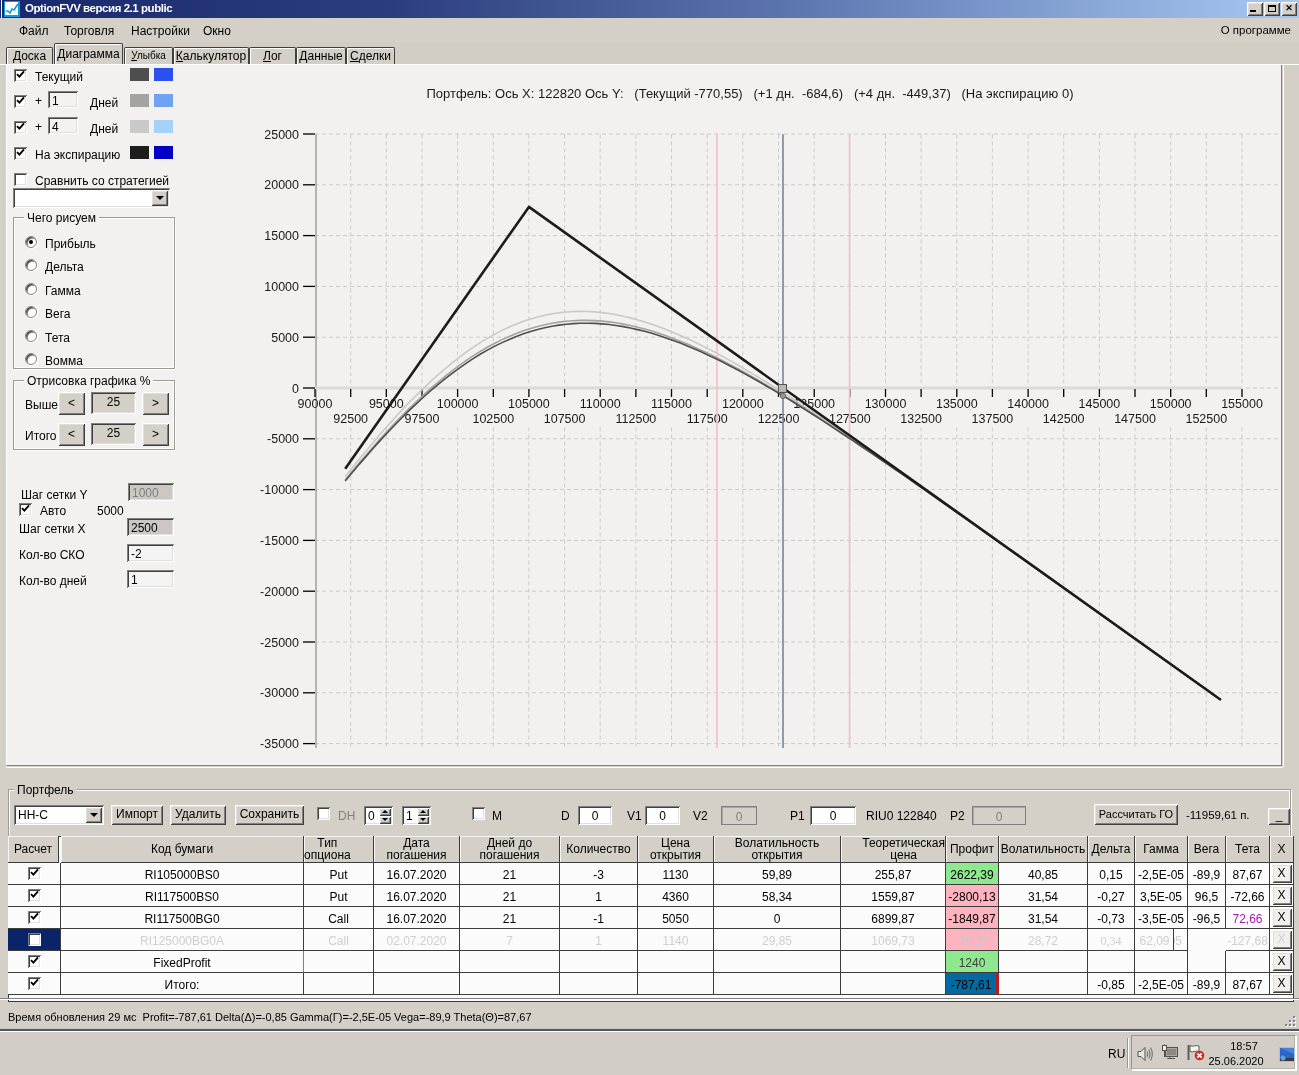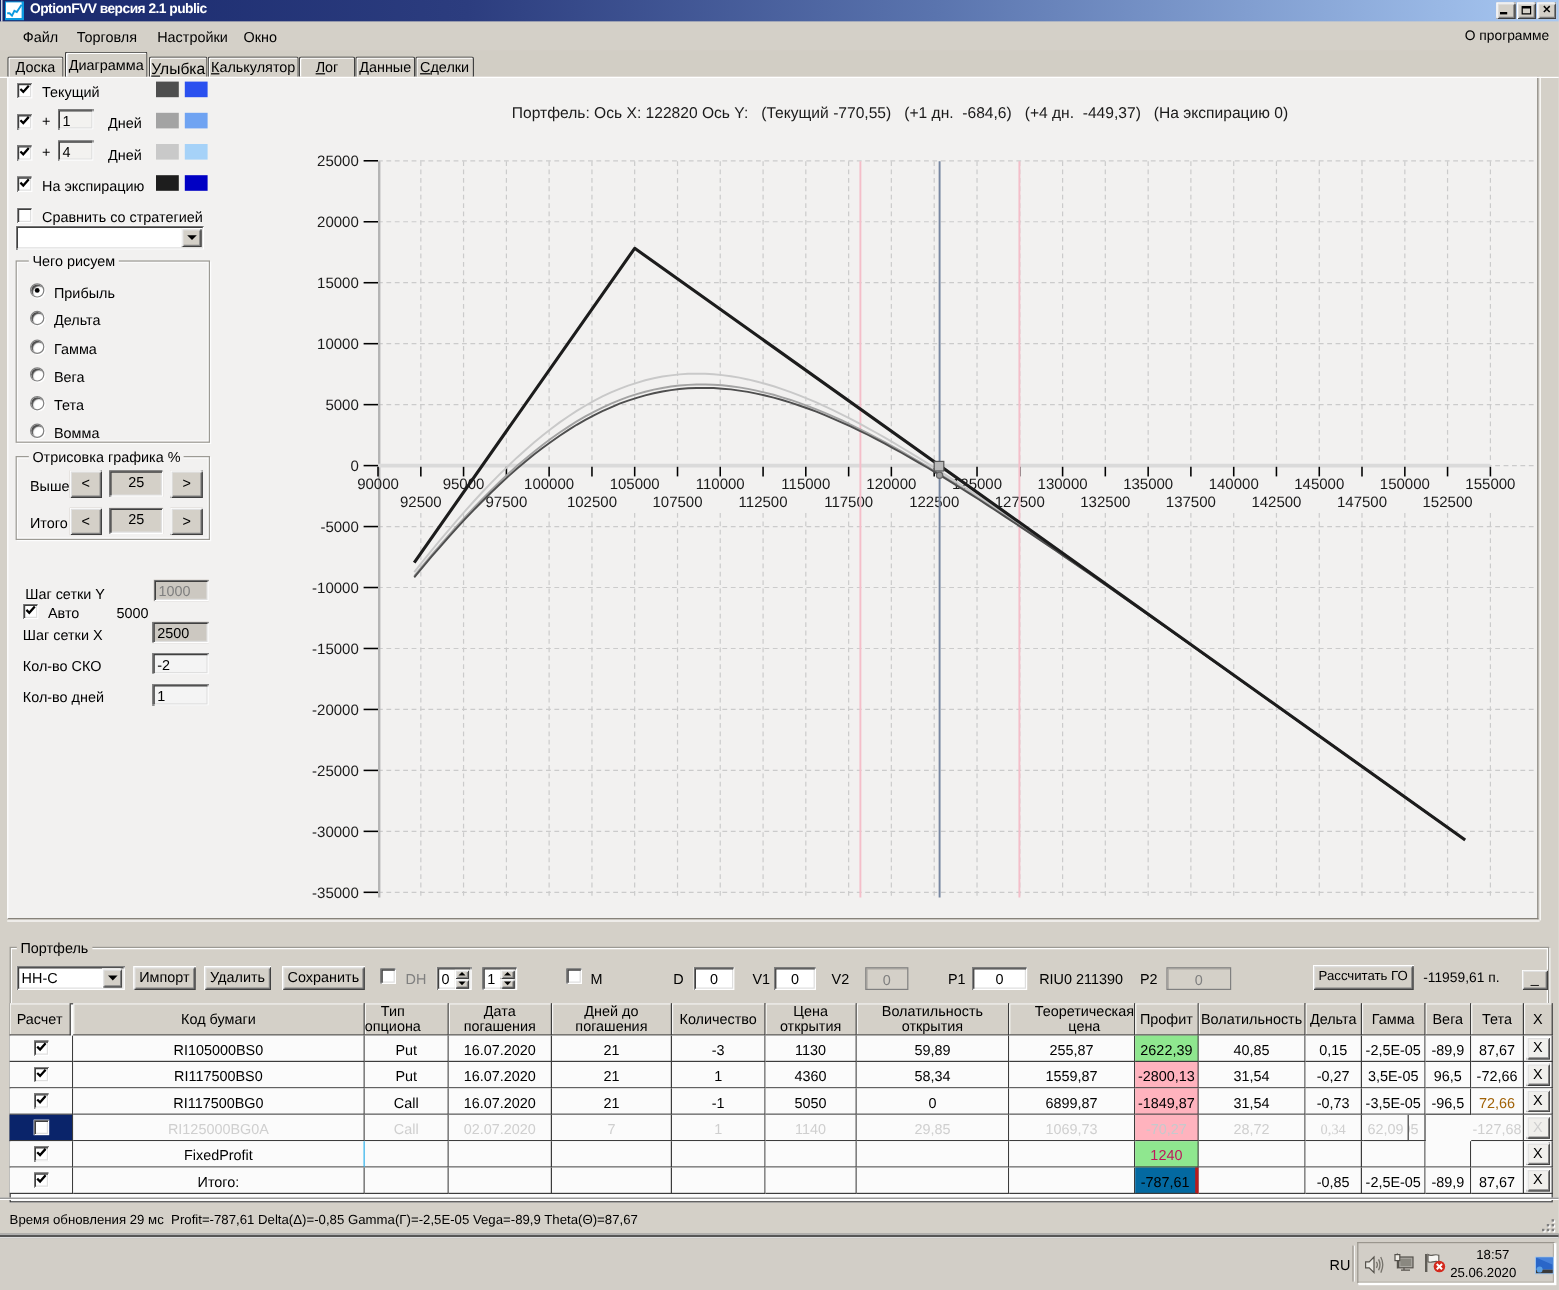--- a/index.html
+++ b/index.html
@@ -31,21 +31,21 @@
 <div class="abs btn" style="left:1281px;top:2px;width:16px;height:14px;font-size:9px;line-height:13px;font-weight:bold">✕</div>
 <div class="abs" style="left:0;top:18px;width:1299px;height:24px;background:#d4d0c8"></div>
 <div class="abs" style="left:19px;top:24px;font-size:12px">Файл</div>
 <div class="abs" style="left:64px;top:24px;font-size:12px">Торговля</div>
 <div class="abs" style="left:131px;top:24px;font-size:12px">Настройки</div>
 <div class="abs" style="left:203px;top:24px;font-size:12px">Окно</div>
 <div class="abs" style="right:8px;top:24px;font-size:11.5px">О программе</div>
 <div class="abs" style="left:0;top:42px;width:1299px;height:22px;background:#d2cec5"></div>
 <div class="abs" style="left:6px;top:47px;width:47px;height:17px;background:#d4d0c8;border:1px solid #404040;border-bottom:none;box-shadow:inset 1px 1px 0 #fff;border-radius:2px 2px 0 0;text-align:center;font-size:12px;padding-top:1px;z-index:2"><u>Д</u>оска</div>
 <div class="abs" style="left:54px;top:43px;width:69px;height:21px;background:#d4d0c8;border:1px solid #404040;border-bottom:none;box-shadow:inset 1px 1px 0 #fff,inset 2px 0 0 #dfdfdf;border-radius:2px 2px 0 0;text-align:center;font-size:12px;padding-top:3px;z-index:3"><u>Д</u>иаграмма</div>
-<div class="abs" style="left:124px;top:47px;width:49px;height:17px;background:#d4d0c8;border:1px solid #404040;border-bottom:none;box-shadow:inset 1px 1px 0 #fff;border-radius:2px 2px 0 0;text-align:center;font-size:13px;padding-top:2px;z-index:2"><u>У</u>лыбка</div>
+<div class="abs" style="left:124px;top:47px;width:49px;height:17px;background:#d4d0c8;border:1px solid #404040;border-bottom:none;box-shadow:inset 1px 1px 0 #fff;border-radius:2px 2px 0 0;text-align:center;font-size:10px;padding-top:2px;z-index:2"><u>У</u>лыбка</div>
 <div class="abs" style="left:173px;top:47px;width:76px;height:17px;background:#d4d0c8;border:1px solid #404040;border-bottom:none;box-shadow:inset 1px 1px 0 #fff;border-radius:2px 2px 0 0;text-align:center;font-size:12px;padding-top:1px;z-index:2"><u>К</u>алькулятор</div>
 <div class="abs" style="left:249px;top:47px;width:47px;height:17px;background:#d4d0c8;border:1px solid #404040;border-bottom:none;box-shadow:inset 1px 1px 0 #fff;border-radius:2px 2px 0 0;text-align:center;font-size:12px;padding-top:1px;z-index:2"><u>Л</u>ог</div>
 <div class="abs" style="left:296px;top:47px;width:50px;height:17px;background:#d4d0c8;border:1px solid #404040;border-bottom:none;box-shadow:inset 1px 1px 0 #fff;border-radius:2px 2px 0 0;text-align:center;font-size:12px;padding-top:1px;z-index:2"><u>Д</u>анные</div>
 <div class="abs" style="left:346px;top:47px;width:49px;height:17px;background:#d4d0c8;border:1px solid #404040;border-bottom:none;box-shadow:inset 1px 1px 0 #fff;border-radius:2px 2px 0 0;text-align:center;font-size:12px;padding-top:1px;z-index:2"><u>С</u>делки</div>
 <div class="abs" style="left:0;top:64px;width:1299px;height:1px;background:#fff;z-index:2"></div>
 <div class="abs" style="left:6px;top:64px;width:1276px;height:702px;background:#f2f1f0;border-left:1px solid #fff;border-right:1px solid #87837b;border-bottom:1px solid #87837b;z-index:1"></div>
 <div class="abs" style="left:1283px;top:64px;width:1px;height:703px;background:#fff;z-index:1"></div>
 <div class="abs" style="left:6px;top:767px;width:1277px;height:1px;background:#fff;z-index:1"></div>
 <div style="z-index:5;position:relative">
     <div class="abs cb" style="left:14px;top:69px;"><svg width="9" height="9" viewBox="0 0 9 9" style="margin-top:1px">
@@ -425,21 +425,21 @@
 <div class="abs cb" style="left:472px;top:807px;"></div>
 <div class="abs" style="left:492px;top:809px">М</div>
 <div class="abs" style="left:561px;top:809px">D</div>
 <div class="abs sunk" style="left:578px;top:806px;width:34px;height:19px;text-align:center;padding-top:3px">0</div>
 <div class="abs" style="left:627px;top:809px">V1</div>
 <div class="abs sunk" style="left:645px;top:806px;width:35px;height:19px;text-align:center;padding-top:3px">0</div>
 <div class="abs" style="left:693px;top:809px">V2</div>
 <div class="abs" style="left:721px;top:806px;width:36px;height:19px;text-align:center;padding-top:3px;background:#d4d0c8;border:1px solid #808080;color:#808080;box-shadow:inset 1px 1px 0 #a9a6a0">0</div>
 <div class="abs" style="left:790px;top:809px">P1</div>
 <div class="abs sunk" style="left:810px;top:806px;width:46px;height:19px;text-align:center;padding-top:3px">0</div>
-<div class="abs" style="left:866px;top:809px">RIU0 211390</div>
+<div class="abs" style="left:866px;top:809px">RIU0 122840</div>
 <div class="abs" style="left:950px;top:809px">P2</div>
 <div class="abs" style="left:972px;top:806px;width:54px;height:19px;text-align:center;padding-top:3px;background:#d4d0c8;border:1px solid #808080;color:#808080;box-shadow:inset 1px 1px 0 #a9a6a0">0</div>
 <div class="abs btn" style="left:1094px;top:804px;width:84px;height:21px;line-height:20px;font-size:11px">Рассчитать ГО</div>
 <div class="abs" style="left:1186px;top:809px;font-size:11.5px">-11959,61 п.</div>
 <div class="abs btn" style="left:1268px;top:808px;width:22px;height:17px;line-height:14px">_</div>
 <div class="abs" style="left:8px;top:836px;width:1286px;height:166px;border:1px solid #3c3c3c;background:#fbfbfb"></div>
 <div class="abs" style="left:8px;top:836px;width:51px;height:27px;background:#d4d0c8;border-right:1px solid #3c3c3c;border-bottom:1px solid #3c3c3c;box-shadow:inset 1px 1px 0 #f6f5f3;text-align:right;display:flex;align-items:center;justify-content:center;line-height:12px">
     <span>Расчет</span>
   </div>
 <div class="abs" style="left:61px;top:836px;width:243px;height:27px;background:#d4d0c8;border-right:1px solid #3c3c3c;border-bottom:1px solid #3c3c3c;box-shadow:inset 1px 1px 0 #f6f5f3;text-align:center;display:flex;align-items:center;justify-content:center;line-height:12px">
@@ -625,21 +625,21 @@
 <div class="abs" style="left:1088px;top:907px;width:47px;height:22px;border-right:1px solid #3c3c3c;border-bottom:1px solid #3c3c3c;background:#fbfbfb;">
     <div style="text-align:center;padding-top:5px;color:#000">-0,73</div>
   </div>
 <div class="abs" style="left:1135px;top:907px;width:53px;height:22px;border-right:1px solid #3c3c3c;border-bottom:1px solid #3c3c3c;background:#fbfbfb;">
     <div style="text-align:center;padding-top:5px;color:#000">-3,5E-05</div>
   </div>
 <div class="abs" style="left:1188px;top:907px;width:38px;height:22px;border-right:1px solid #3c3c3c;border-bottom:1px solid #3c3c3c;background:#fbfbfb;">
     <div style="text-align:center;padding-top:5px;color:#000">-96,5</div>
   </div>
 <div class="abs" style="left:1226px;top:907px;width:44px;height:22px;border-right:1px solid #3c3c3c;border-bottom:1px solid #3c3c3c;background:#fbfbfb;">
-    <div style="text-align:center;padding-top:5px;color:#a16207">72,66</div>
+    <div style="text-align:center;padding-top:5px;color:#a21caf">72,66</div>
   </div>
 <div class="abs" style="left:1270px;top:907px;width:24px;height:22px;border-right:1px solid #3c3c3c;border-bottom:1px solid #3c3c3c;background:#fbfbfb;">
     <div class="btn" style="margin:1px auto 0;width:20px;height:19px;line-height:18px;color:#000;background:#f0efec">X</div>
   </div>
 <div class="abs" style="left:8px;top:929px;width:53px;height:22px;border-right:1px solid #3c3c3c;border-bottom:1px solid #3c3c3c;background:#0a246a;">
     <div class="cb" style="margin:4px auto 0"></div>
   </div>
 <div class="abs" style="left:61px;top:929px;width:243px;height:22px;border-right:1px solid #3c3c3c;border-bottom:1px solid #3c3c3c;background:#fbfbfb;">
     <div style="text-align:center;padding-top:5px;color:#cfcfcf">RI125000BG0A</div>
   </div>
@@ -708,21 +708,21 @@
 <div class="abs" style="left:638px;top:951px;width:76px;height:22px;border-right:1px solid #3c3c3c;border-bottom:1px solid #3c3c3c;background:#fbfbfb;">
     <div style="text-align:center;padding-top:5px;color:#000"></div>
   </div>
 <div class="abs" style="left:714px;top:951px;width:127px;height:22px;border-right:1px solid #3c3c3c;border-bottom:1px solid #3c3c3c;background:#fbfbfb;">
     <div style="text-align:center;padding-top:5px;color:#000"></div>
   </div>
 <div class="abs" style="left:841px;top:951px;width:105px;height:22px;border-right:1px solid #3c3c3c;border-bottom:1px solid #3c3c3c;background:#fbfbfb;">
     <div style="text-align:center;padding-top:5px;color:#000"></div>
   </div>
 <div class="abs" style="left:946px;top:951px;width:53px;height:22px;border-right:1px solid #3c3c3c;border-bottom:1px solid #3c3c3c;background:#8fe78f;">
-    <div style="text-align:center;padding-top:5px;color:#be185d">1240</div>
+    <div style="text-align:center;padding-top:5px;color:#404040">1240</div>
   </div>
 <div class="abs" style="left:999px;top:951px;width:89px;height:22px;border-right:1px solid #3c3c3c;border-bottom:1px solid #3c3c3c;background:#fbfbfb;">
     <div style="text-align:center;padding-top:5px;color:#000"></div>
   </div>
 <div class="abs" style="left:1088px;top:951px;width:47px;height:22px;border-right:1px solid #3c3c3c;border-bottom:1px solid #3c3c3c;background:#fbfbfb;">
     <div style="text-align:center;padding-top:5px;color:#000"></div>
   </div>
 <div class="abs" style="left:1135px;top:951px;width:53px;height:22px;border-right:1px solid #3c3c3c;border-bottom:1px solid #3c3c3c;background:#fbfbfb;">
     <div style="text-align:center;padding-top:5px;color:#000"></div>
   </div>

